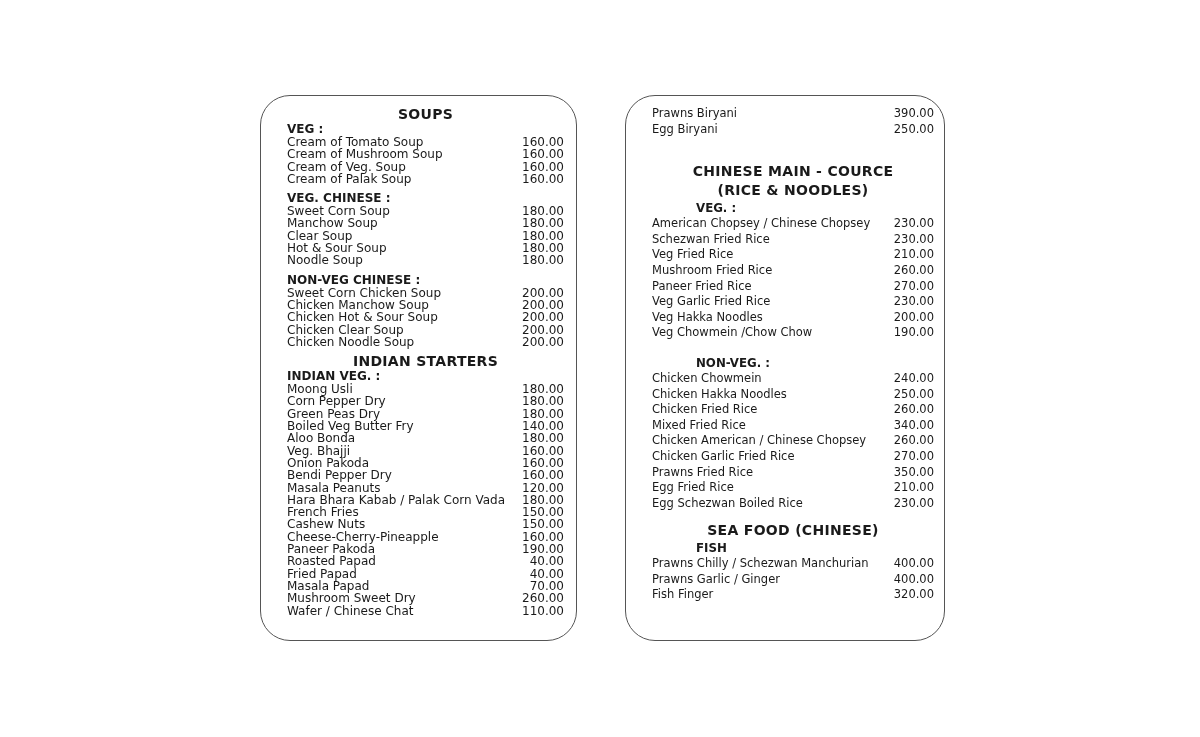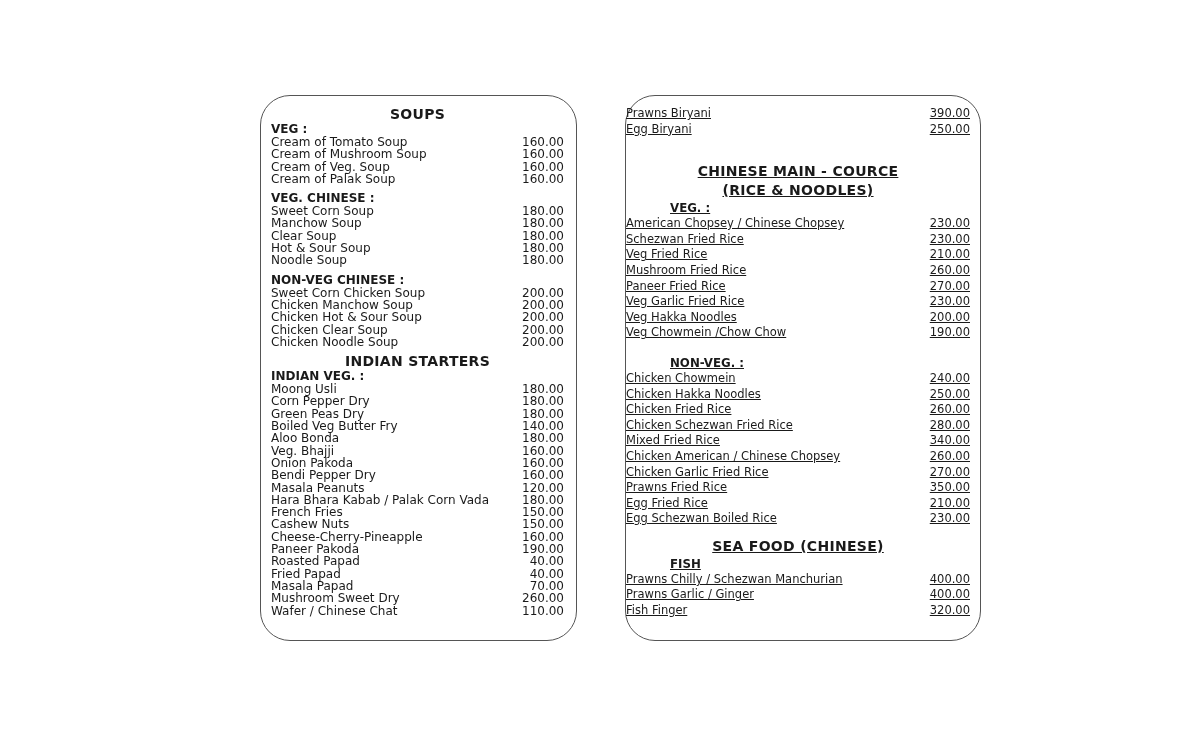--- a/index.html
+++ b/index.html
@@ -1,21 +1,21 @@
 <!DOCTYPE html>
 <html><head>
 <meta charset="utf-8">
 <style>
   html, body { margin:0; padding:0; }
   body { width:1200px; height:737px; background:#ffffff; position:relative; overflow:hidden;
          font-family:"DejaVu Sans", sans-serif; color:#1a1a1a; }
   .panel { position:absolute; top:95px; height:546px; border:1.5px solid #555; border-radius:30px;
            box-sizing:border-box; background:#fff; }
-  #left { left:260px; width:317px; padding:9px 12px 0 10px; }
-  #right { left:625px; width:356px; padding:10px 10px 0 0;text-decoration:underline; }
+  #left { left:260px; width:317px; padding:9px 12px 0 26px; }
+  #right { left:625px; width:320px; padding:10px 10px 0 26px; }
   .h1 { font-weight:bold; text-align:center; font-size:14px; line-height:18px; letter-spacing:0.3px; }
   .h2 { font-weight:bold; font-size:12px; line-height:13px; }
   .row { display:flex; justify-content:space-between; font-size:12px; line-height:12.3px; }
   .row .p { text-align:left; }
   #right .row { line-height:15.6px; font-size:11.5px; }
   #right .h2 { line-height:16px; font-size:11.8px;margin-left:44px; }
   #right .h1 { line-height:19px; }
   .gap { height:7px; }
 </style>
 </head>
@@ -231,24 +231,20 @@
       </div>
       <div class="row">
         <span>Chicken Hakka Noodles</span>
         <span class="p">250.00</span>
       </div>
       <div class="row">
         <span>Chicken Fried Rice</span>
         <span class="p">260.00</span>
       </div>
       <div class="row">
-        <span>Chicken Schezwan Fried Rice</span>
-        <span class="p">280.00</span>
-      </div>
-      <div class="row">
         <span>Mixed Fried Rice</span>
         <span class="p">340.00</span>
       </div>
       <div class="row">
         <span>Chicken American / Chinese Chopsey</span>
         <span class="p">260.00</span>
       </div>
       <div class="row">
         <span>Chicken Garlic Fried Rice</span>
         <span class="p">270.00</span>

